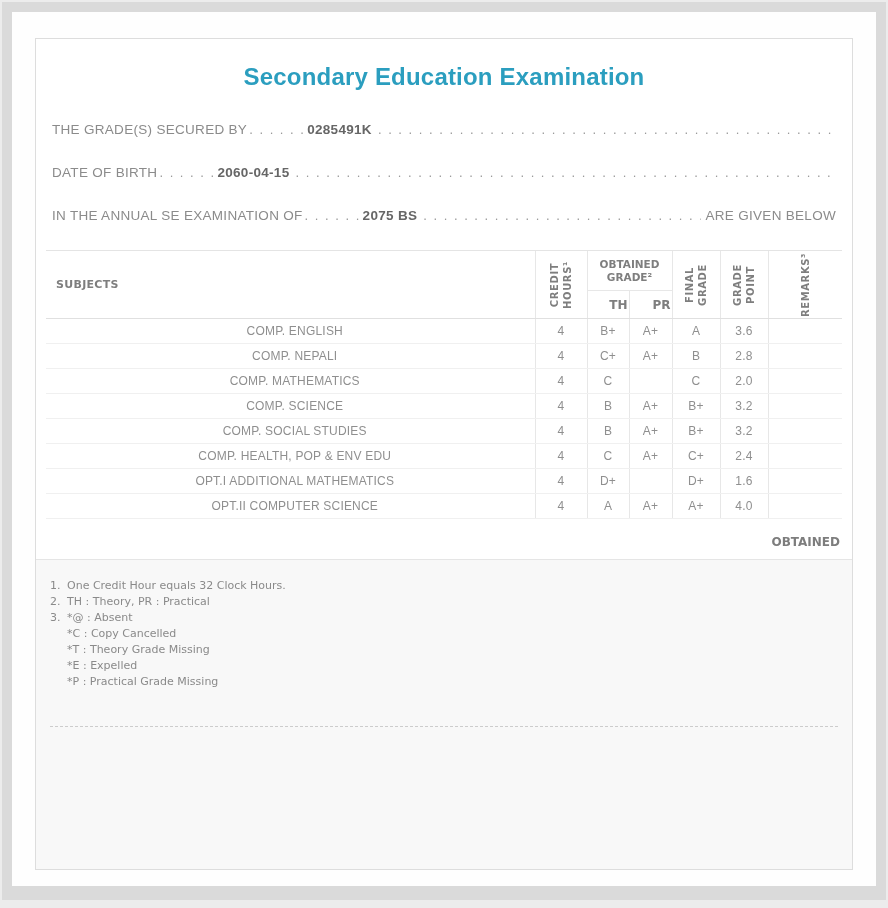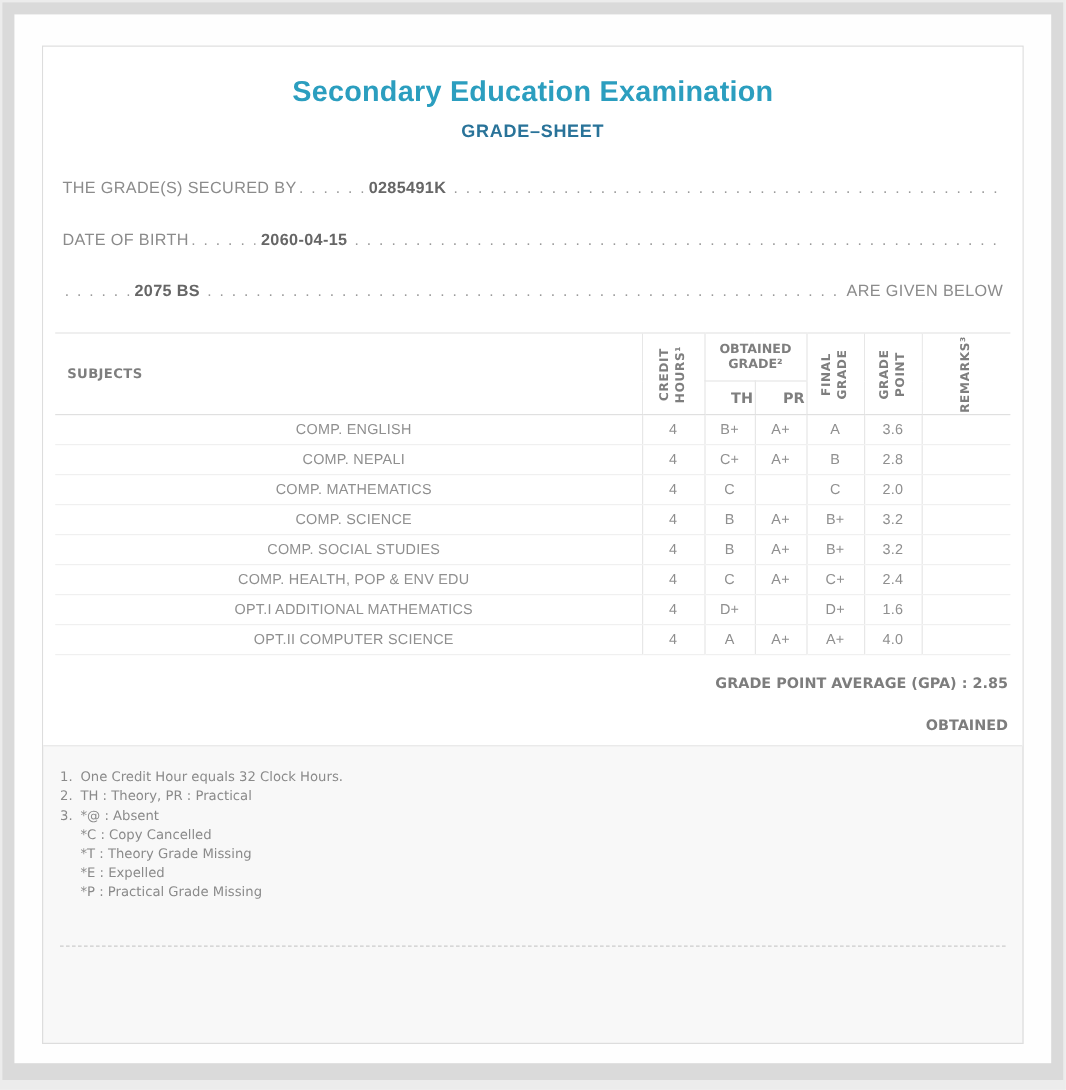--- a/index.html
+++ b/index.html
@@ -81,36 +81,36 @@
 </head>
 <body>
 
 <div class="stage">
   <div class="band"></div>
   <div class="page">
     <div class="card">
 
       <div class="zone-top">
         <h1 class="title">Secondary Education Examination</h1>
-        <div class="subtitle">GRADE–SHEET</div>
 
         <div class="lines">
           <div class="line">
             <span class="lbl">THE GRADE(S) SECURED BY</span>
             <span class="leader short">. . . . . . . . . . . . . . . . . . . . . . . . . . . . . . . . . . . . . . . . </span>
             <span class="value">0285491K</span>
             <span class="leader fill">. . . . . . . . . . . . . . . . . . . . . . . . . . . . . . . . . . . . . . . . . . . . . . . . . . . . . . . . . . . . . . . . . . . . . . . . . . . . . . . . . . . . . . . . . . . . . . . . . . . . . . . . . . . . . . . . . . . . . . . . . . . . . . . . . . . . . . . . . . . . . . . . . . . . . . . . . . . . . . . . . . . . . . . . . . . . . . . . . . . . . . . . . . . . . . . . . . . . . . . . </span>
           </div>
           <div class="line">
             <span class="lbl">DATE OF BIRTH</span>
             <span class="leader short">. . . . . . . . . . . . . . . . . . . . . . . . . . . . . . . . . . . . . . . . </span>
             <span class="value">2060-04-15</span>
             <span class="leader fill">. . . . . . . . . . . . . . . . . . . . . . . . . . . . . . . . . . . . . . . . . . . . . . . . . . . . . . . . . . . . . . . . . . . . . . . . . . . . . . . . . . . . . . . . . . . . . . . . . . . . . . . . . . . . . . . . . . . . . . . . . . . . . . . . . . . . . . . . . . . . . . . . . . . . . . . . . . . . . . . . . . . . . . . . . . . . . . . . . . . . . . . . . . . . . . . . . . . . . . . . </span>
           </div>
           <div class="line">
+            <span class="lbl">IN THE ANNUAL SE EXAMINATION OF</span>
             <span class="leader short">. . . . . . . . . . . . . . . . . . . . . . . . . . . . . . . . . . . . . . . . </span>
             <span class="value">2075 BS</span>
             <span class="leader fill">. . . . . . . . . . . . . . . . . . . . . . . . . . . . . . . . . . . . . . . . . . . . . . . . . . . . . . . . . . . . . . . . . . . . . . . . . . . . . . . . . . . . . . . . . . . . . . . . . . . . . . . . . . . . . . . . . . . . . . . . . . . . . . . . . . . . . . . . . . . . . . . . . . . . . . . . . . . . . . . . . . . . . . . . . . . . . . . . . . . . . . . . . . . . . . . . . . . . . . . . </span>
             <span class="sfx">ARE GIVEN BELOW</span>
           </div>
         </div>
 
         <table class="grades">
           <colgroup>
             <col class="c-subjects">
@@ -227,21 +227,20 @@
               <td class="vb">A</td>
               <td class="vb">A+</td>
               <td class="vb">A+</td>
               <td class="vb">4.0</td>
               <td class="vb"></td>
             </tr>
           </tbody>
         </table>
 
         <div class="summary">
-          <div class="gpa">GRADE POINT AVERAGE (GPA) : 2.85</div>
           <div class="status">OBTAINED</div>
         </div>
       </div>
 
       <div class="zone-bottom">
         <div class="footnotes">
           <div class="fn">
             <span class="marker">1.</span>
             <span class="txt">One Credit Hour equals 32 Clock Hours.</span>
           </div>

